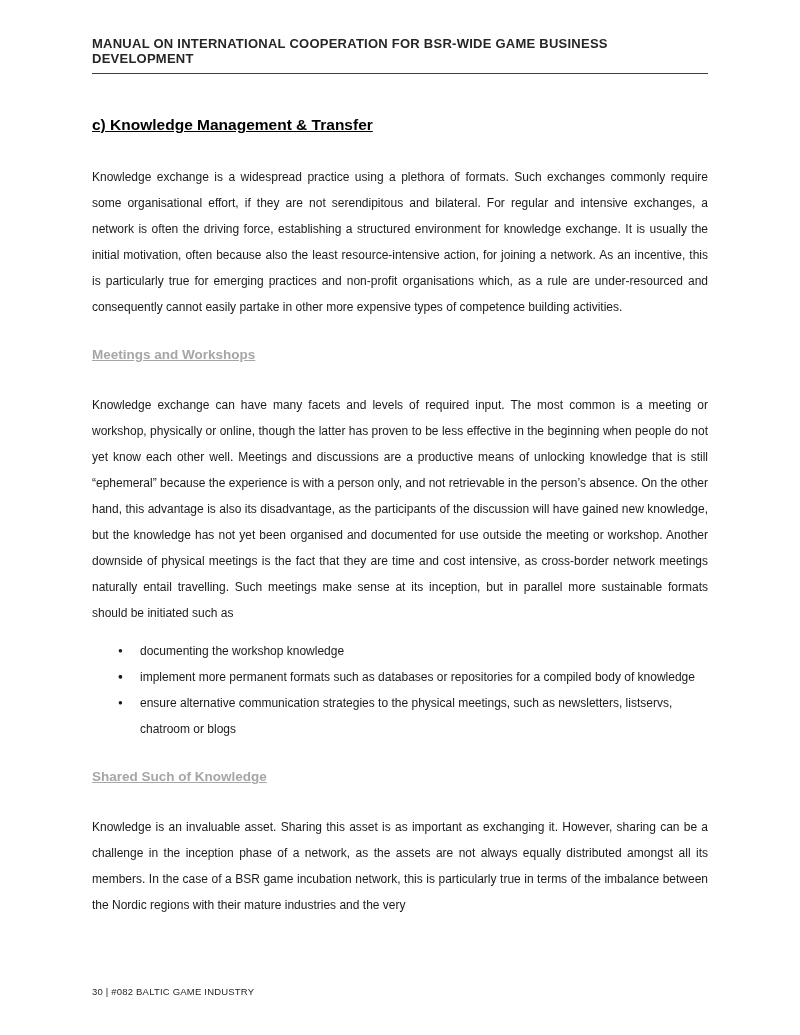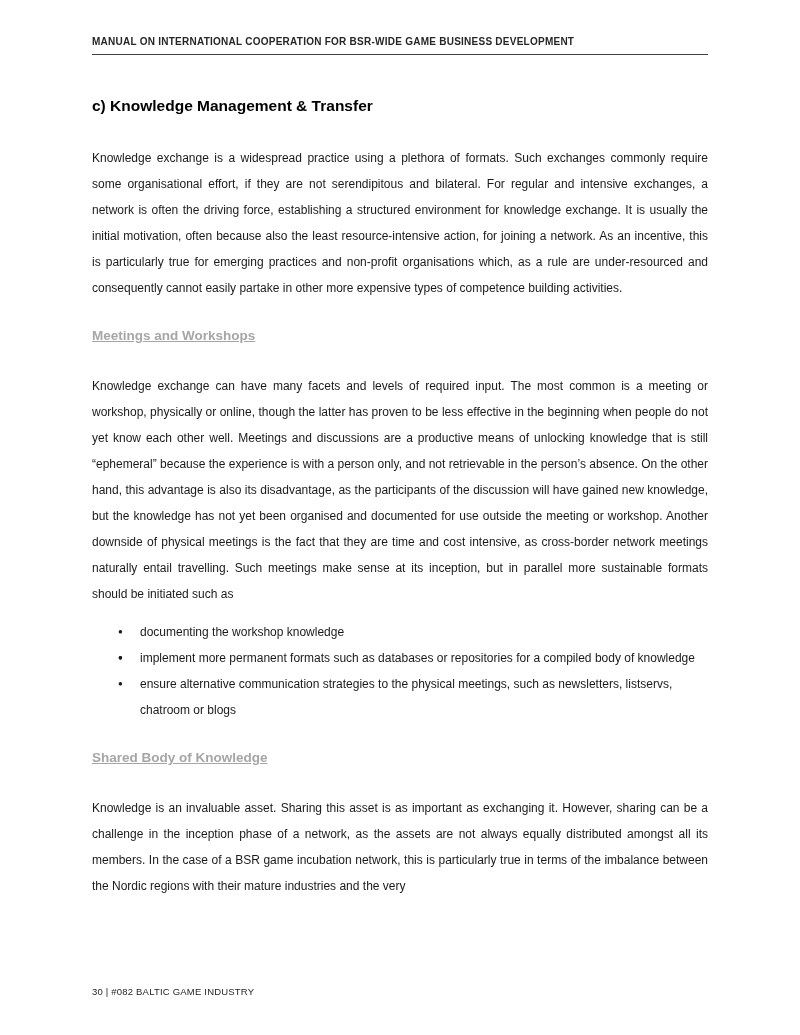--- a/index.html
+++ b/index.html
@@ -13,21 +13,21 @@
     height: 1035px;
     margin: 0 auto;
     background: #ffffff;
     box-sizing: border-box;
     padding: 36px 92px 0 92px;
     font-family: "Liberation Sans", sans-serif;
     color: #1a1a1a;
     overflow: hidden;
   }
   .doc-header {
-    font-size: 10px;
+    font-size: 13px;
     font-weight: bold;
     letter-spacing: 0.25px;
     color: #262626;
     padding-bottom: 7px;
     border-bottom: 1.3px solid #3f3f3f;
   }
   .doc-title {
     margin-top: 42px;
     font-size: 15.5px;
     font-weight: bold;
@@ -76,21 +76,21 @@
     color: #262626;
   }
 </style>
 </head>
 <body>
 
 <div class="page">
 
   <div class="doc-header">MANUAL ON INTERNATIONAL COOPERATION FOR BSR-WIDE GAME BUSINESS DEVELOPMENT</div>
 
-  <h1 class="doc-title" style="margin-bottom:0;">c) Knowledge Management &amp; Transfer</h1>
+  <h1 class="doc-title" style="margin-bottom:0;text-decoration:underline;">c) Knowledge Management &amp; Transfer</h1>
 
   <p class="para">Knowledge exchange is a widespread practice using a plethora of formats. Such exchanges commonly require some organisational effort, if they are not serendipitous and bilateral. For regular and intensive exchanges, a network is often the driving force, establishing a structured environment for knowledge exchange. It is usually the initial motivation, often because also the least resource-intensive action, for joining a network. As an incentive, this is particularly true for emerging practices and non-profit organisations which, as a rule are under-resourced and consequently cannot easily partake in other more expensive types of competence building activities.</p>
 
   <h2 class="subheading" style="margin-bottom:0;">Meetings and Workshops</h2>
 
   <p class="para">Knowledge exchange can have many facets and levels of required input. The most common is a meeting or workshop, physically or online, though the latter has proven to be less effective in the beginning when people do not yet know each other well. Meetings and discussions are a productive means of unlocking knowledge that is still “ephemeral” because the experience is with a person only, and not retrievable in the person’s absence. On the other hand, this advantage is also its disadvantage, as the participants of the discussion will have gained new knowledge, but the knowledge has not yet been organised and documented for use outside the meeting or workshop. Another downside of physical meetings is the fact that they are time and cost intensive, as cross-border network meetings naturally entail travelling. Such meetings make sense at its inception, but in parallel more sustainable formats should be initiated such as</p>
 
   <ul class="bullets">
     <li>
       <span class="dot">●</span>
@@ -102,19 +102,19 @@
     <li>
       <span class="dot">●</span>
       <span>implement more permanent formats such as databases or repositories for a compiled body of knowledge</span>
     </li>
     <li>
       <span class="dot">●</span>
       <span>ensure alternative communication strategies to the physical meetings, such as newsletters, listservs, chatroom or blogs</span>
     </li>
   </ul>
 
-  <h2 class="subheading" style="margin-bottom:0;">Shared Body of Knowledge</h2>
+  <h2 class="subheading" style="margin-bottom:0;">Shared Such of Knowledge</h2>
 
   <p class="para">Knowledge is an invaluable asset. Sharing this asset is as important as exchanging it. However, sharing can be a challenge in the inception phase of a network, as the assets are not always equally distributed amongst all its members. In the case of a BSR game incubation network, this is particularly true in terms of the imbalance between the Nordic regions with their mature industries and the very</p>
 
   <div class="doc-footer">30 | #082 BALTIC GAME INDUSTRY</div>
 
 </div>
 
 </body></html>

